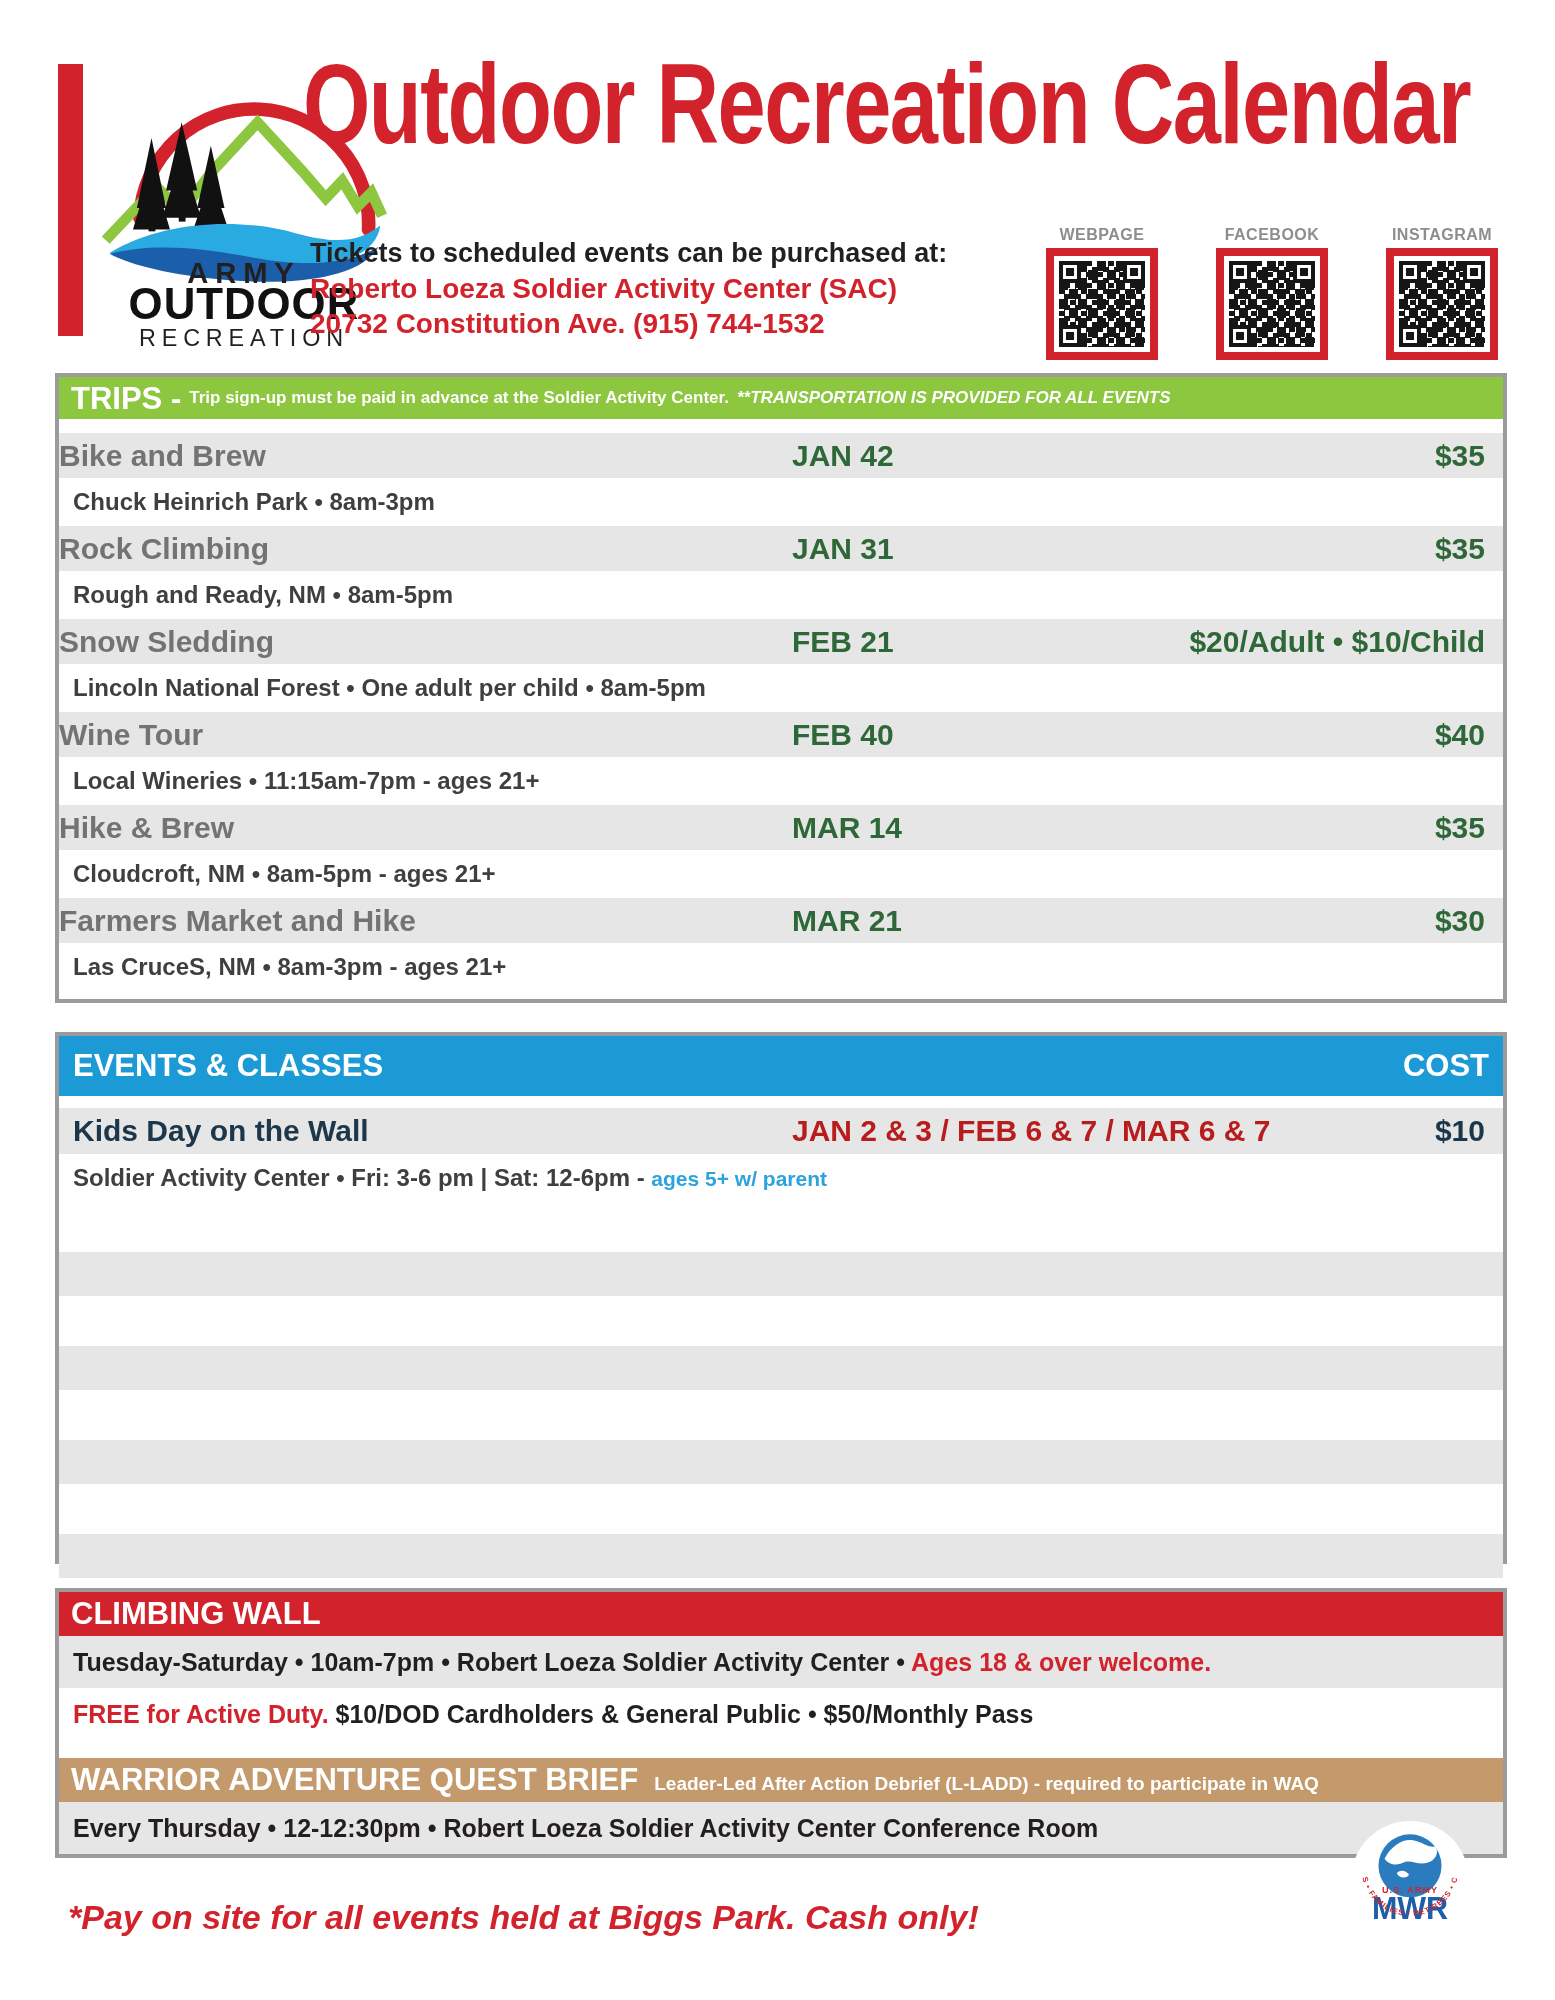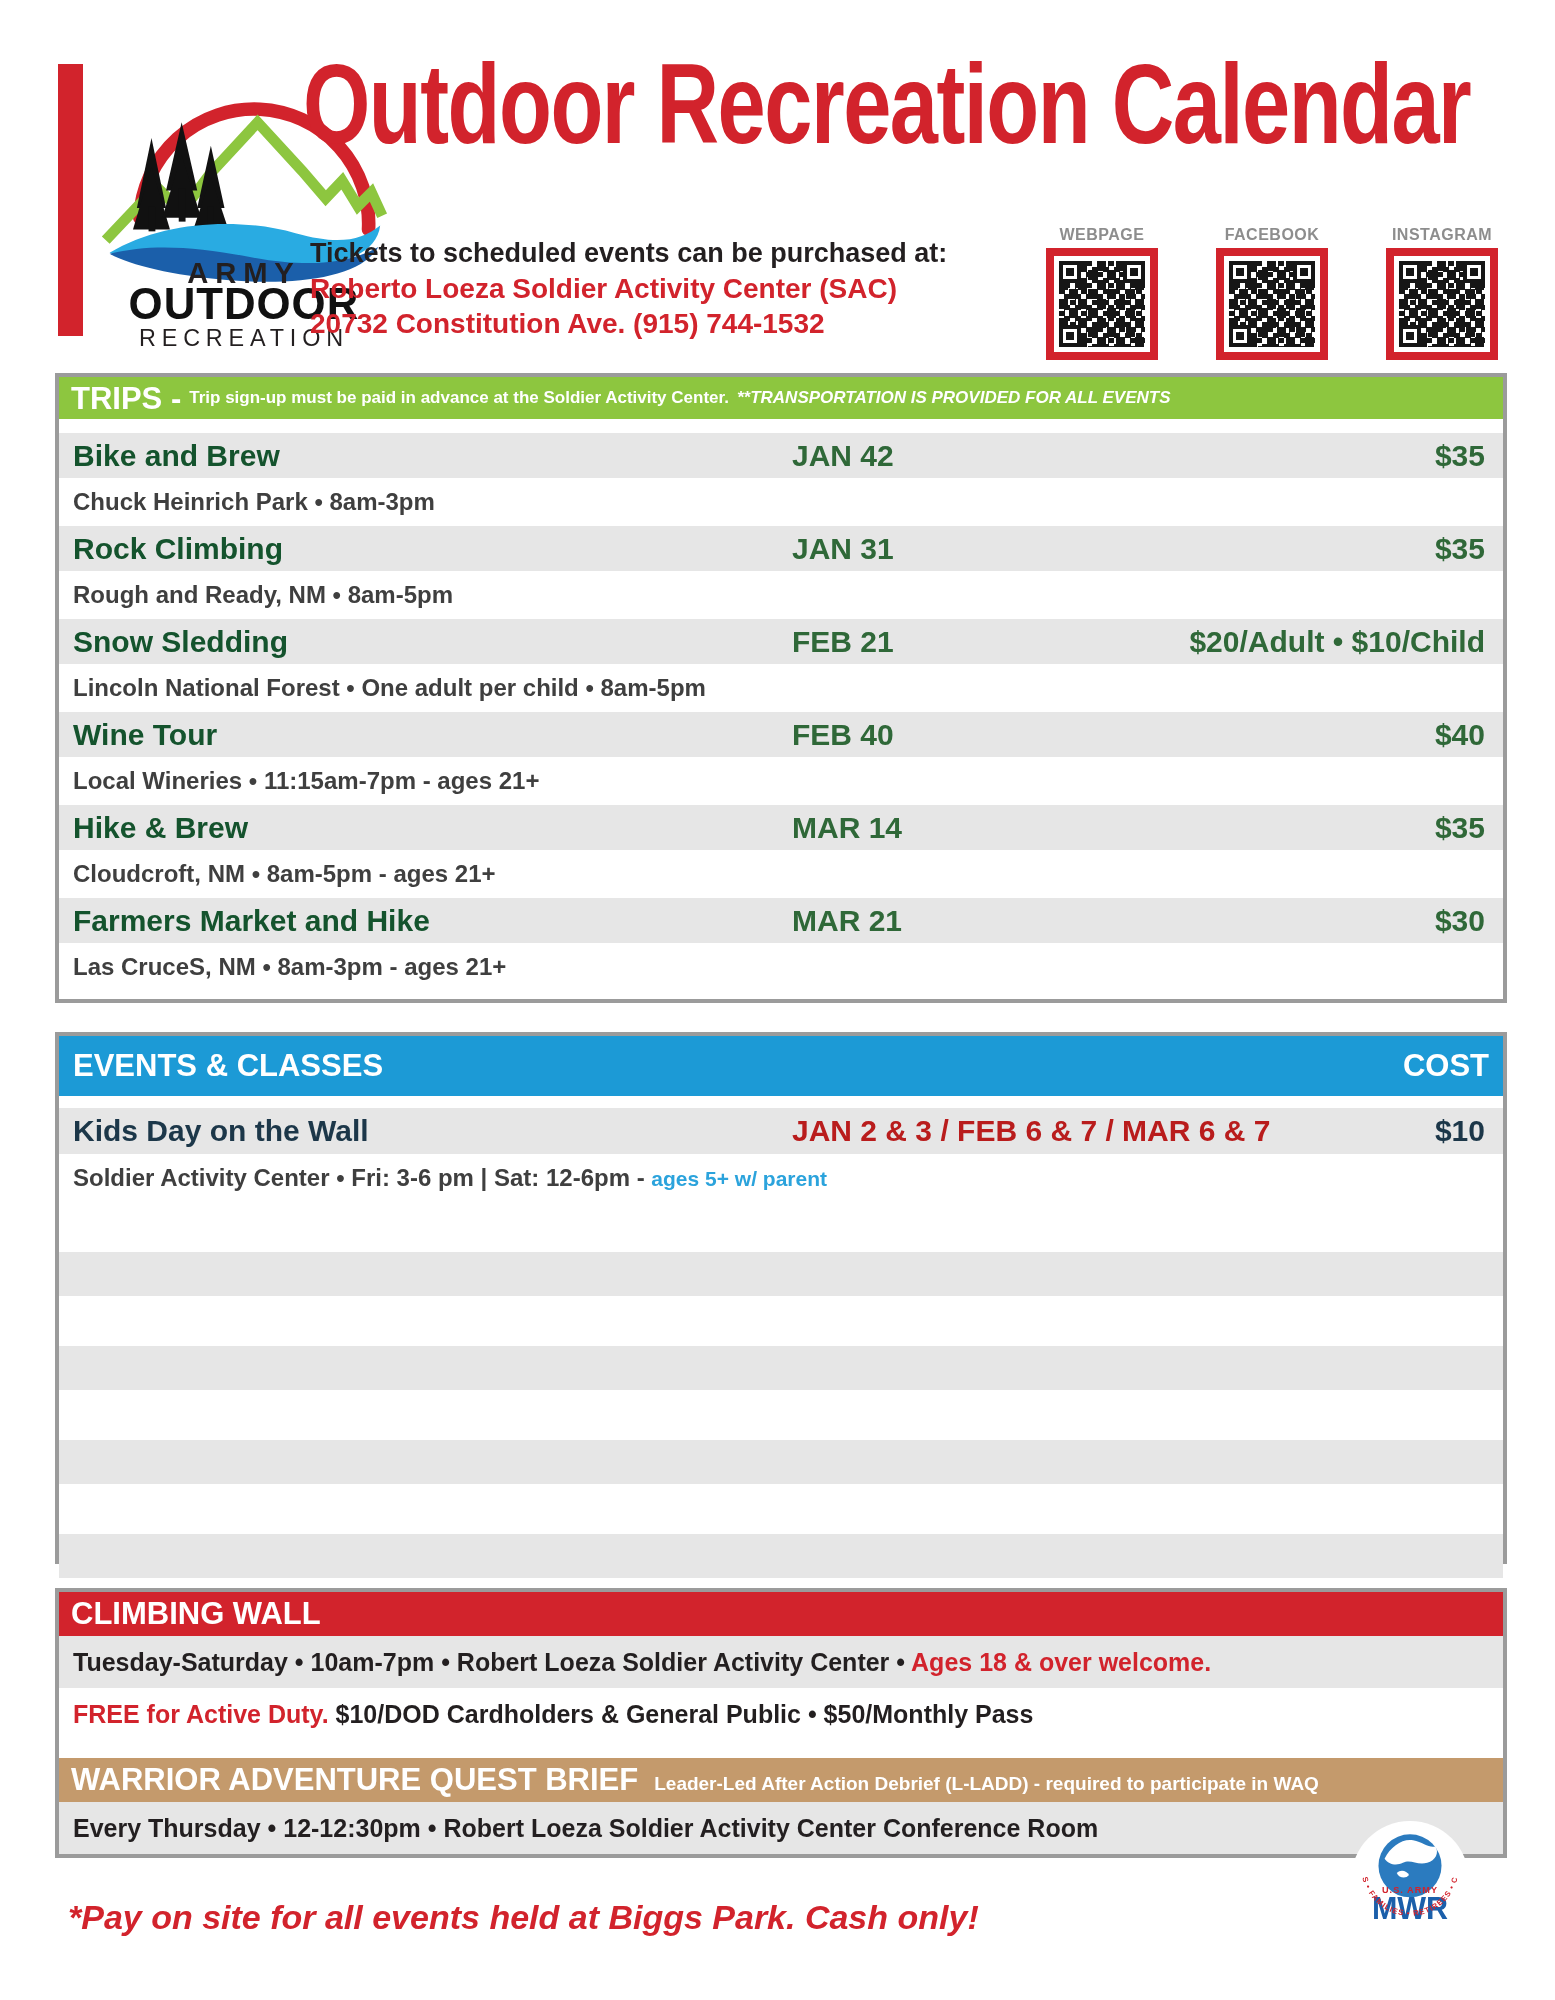--- a/index.html
+++ b/index.html
@@ -35,22 +35,22 @@
   .bar-big{font-size:31px;letter-spacing:0;}
   .bar-small{font-size:17px;margin-left:8px;}
   .bar-small.italic{font-style:italic;}
 
   
   .trips-box{top:373px;}
   .bar.green{background:#8dc63f;height:42px;line-height:42px;padding:0 12px;align-items:center;}
   .bar.green .bar-big{line-height:1;}
   .trip{position:relative;}
   .trip-head{position:relative;height:45px;background:#e6e6e6;}
-  .trip-head .t-name{position:absolute;left:14px;top:50%;transform:translateY(-50%);
-      font-size:30px;font-weight:bold;color:#14532d;white-space:nowrap;}
+  .trip-head .t-name{position:absolute;left:0;top:50%;transform:translateY(-50%);
+      font-size:30px;font-weight:bold;color:#737373;white-space:nowrap;}
   .trip-head .t-date{position:absolute;left:733px;top:50%;transform:translateY(-50%);
       font-size:30px;font-weight:bold;color:#2f6838;white-space:nowrap;}
   .trip-head .t-price{position:absolute;right:18px;top:50%;transform:translateY(-50%);
       font-size:30px;font-weight:bold;color:#2f6838;white-space:nowrap;}
   .trip-sub{position:relative;height:48px;background:#fff;padding-left:44px;}
   .trip-sub .t-details{position:absolute;left:14px;top:50%;transform:translateY(-50%);
       font-size:24px;font-weight:bold;color:#3f3f3f;white-space:nowrap;}
   .trips-rows{padding-top:14px;padding-bottom:8px;}
 
   

